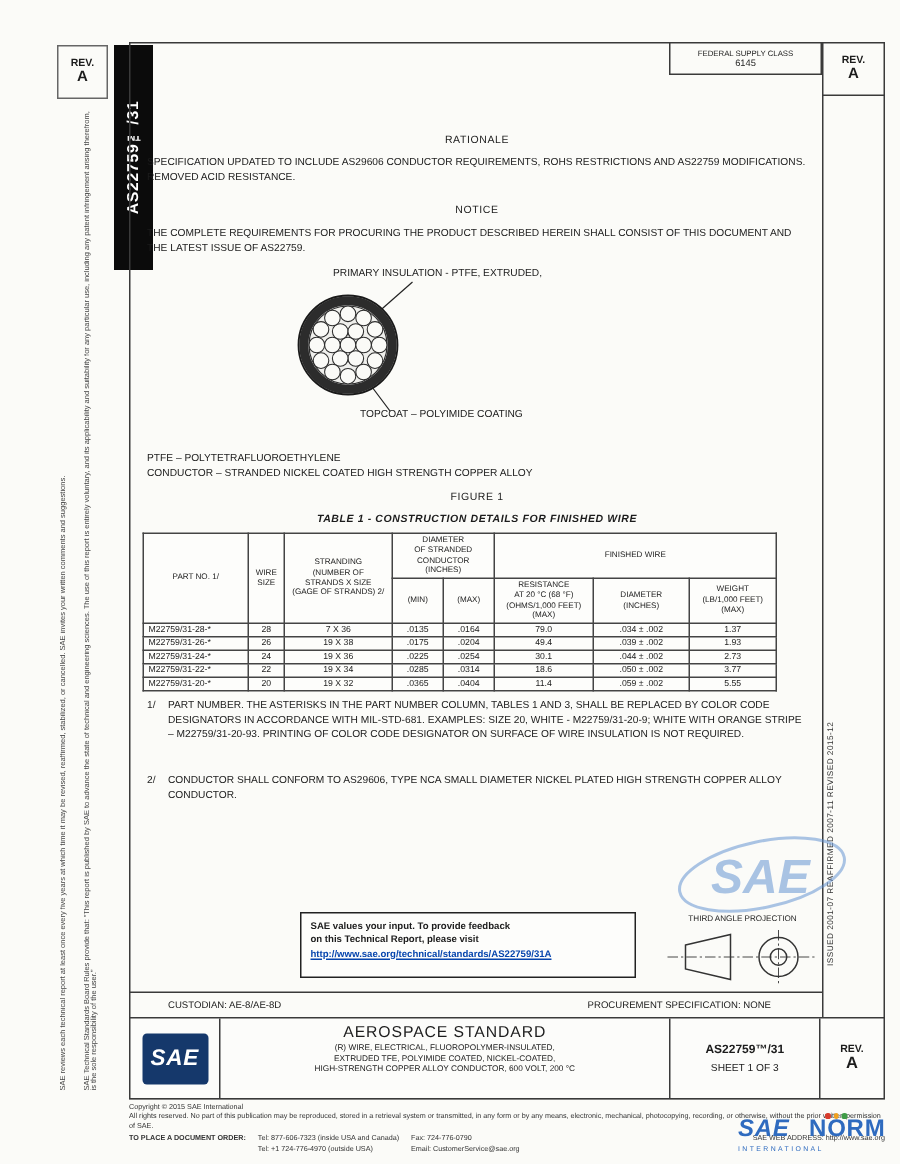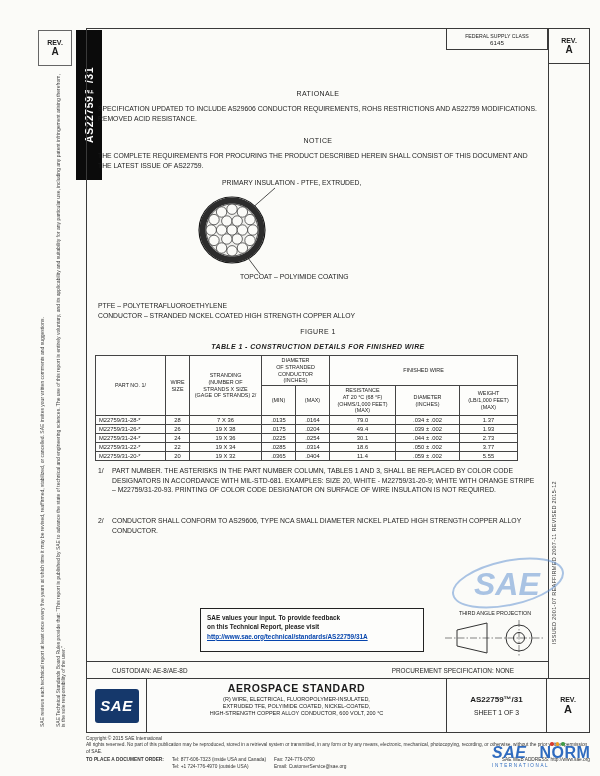--- a/index.html
+++ b/index.html
@@ -78,21 +78,21 @@
   #custodian-row { left:86px; top:661px; width:462px; height:17px; border-top:1px solid #3a3a3a;
     display:flex; align-items:center; font-size:6.4px; }
   #custodian-row .c1 { margin-left:26px; }
   #custodian-row .c2 { margin-left:auto; margin-right:34px; }
   #title-block { left:86px; top:678px; width:504px; height:55px; border:1.2px solid #3a3a3a; display:flex; background:#fcfcfa; }
   .tb-cell { border-right:1px solid #3a3a3a; display:flex; flex-direction:column; align-items:center; justify-content:center; }
   #tb-logo-cell { width:60px; }
   #sae-logo { width:44px; height:34px; background:#15386b; border-radius:3px; color:#fff;
     display:flex; align-items:center; justify-content:center; font-size:15px; font-weight:bold; font-style:italic; letter-spacing:0.5px; }
   #tb-center { flex:1; justify-content:flex-start; padding-top:3px; }
-  #tb-center .std { font-size:10.5px; font-weight:bold; letter-spacing:0.6px; }
+  #tb-center .std { font-size:10.5px; font-weight:normal; letter-spacing:0.6px; }
   #tb-center .sub { font-size:5.5px; line-height:1.3; text-align:center; margin-top:2px; }
   #tb-doc { width:100px; }
   #tb-doc .dn { font-size:8px; font-weight:bold; }
   #tb-doc .sh { font-size:6.8px; margin-top:5px; }
   #tb-rev { width:42px; border-right:none; }
   #tb-rev .rl { font-size:7px; font-weight:bold; }
   #tb-rev .rv { font-size:11px; font-weight:bold; }
 
   
   #footer { left:86px; top:736px; width:504px; font-size:4.8px; color:#333; line-height:1.35; }

